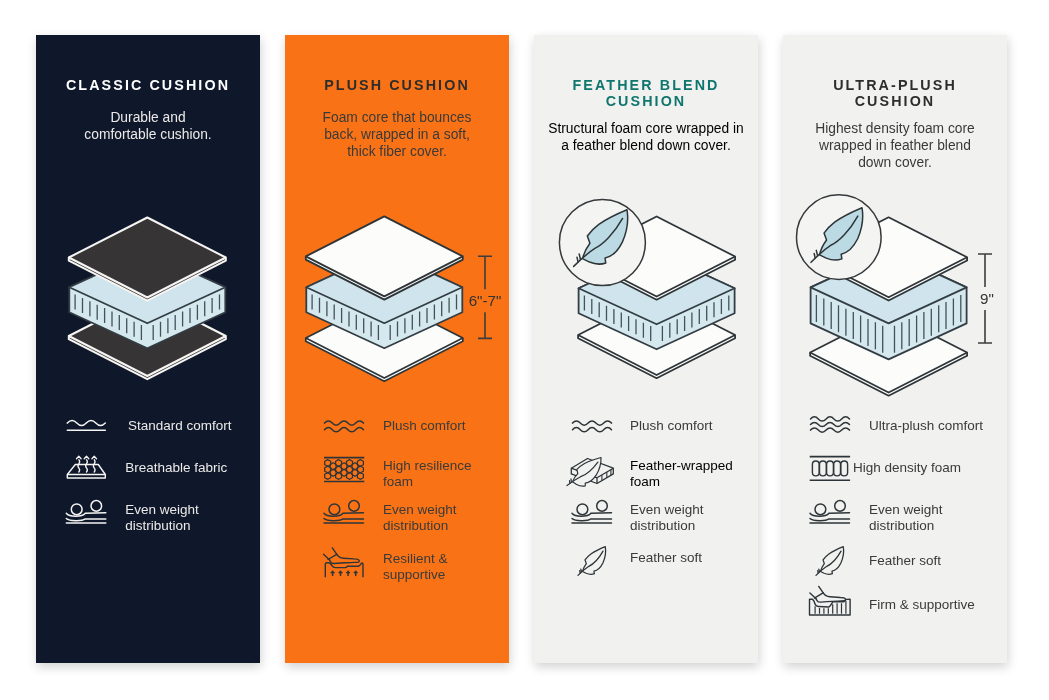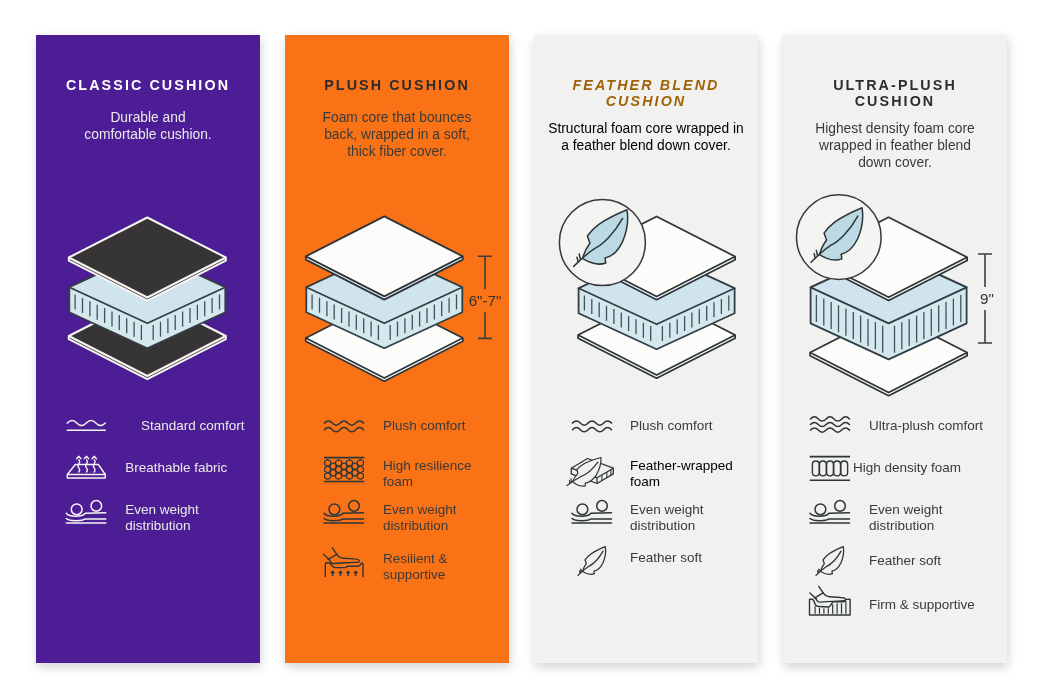--- a/index.html
+++ b/index.html
@@ -2,21 +2,21 @@
 <html><head><meta charset="utf-8"><style>
 html,body{margin:0;padding:0;width:1049px;height:700px;background:#ffffff;
 font-family:"Liberation Sans",sans-serif;overflow:hidden;}
 .card{position:absolute;top:35px;width:224px;height:628px;box-shadow:1px 4px 10px rgba(0,0,0,0.18);}
 .title{position:absolute;top:41.5px;left:0;width:100%;text-align:center;
 font-weight:bold;font-size:14.3px;letter-spacing:2.1px;line-height:16px;}
 .sub{position:absolute;left:0;width:100%;text-align:center;font-size:13.8px;line-height:17px;}
 .feat{position:absolute;font-size:13.5px;line-height:15.8px;}
 svg{position:absolute;top:0;left:0;}
 </style></head><body>
-<div class="card" style="left:36px;background:#4c1d95;">
+<div class="card" style="left:36px;background:#0f172a;">
 <div class="title" style="color:#ffffff;">CLASSIC CUSHION</div>
 <div class="sub" style="top:74px;color:#eceae8;">Durable and<br>comfortable cushion.</div>
 <svg width="224" height="628" viewBox="0 0 224 628">
       <path d="M 32.8,301.0 L 111.3,261.0 L 189.8,301.0 L 189.8,304.2 L 111.3,344.2 L 32.8,304.2 Z" fill="#373435" stroke="#f6f5f3" stroke-width="2.0" stroke-linejoin="round"></path>
       <path d="M 32.8,301.0 L 111.3,341.0 L 189.8,301.0" fill="none" stroke="#f6f5f3" stroke-width="2.0" stroke-linejoin="round"></path>
       <path d="M 33.3,252.3 L 111.3,216.3 L 189.3,252.3 L 189.3,277.3 L 111.3,313.3 L 33.3,277.3 Z" fill="#d5e8ee" stroke="#333d44" stroke-width="1.8" stroke-linejoin="round"></path>
       <path d="M 33.3,252.3 L 111.3,216.3 L 189.3,252.3 L 111.3,288.3 Z" fill="#cfe4ec" stroke="#333d44" stroke-width="1.8" stroke-linejoin="round"></path>
       <path d="M 39.1,259.5 v 15.0 M 183.5,259.5 v 15.0 M 46.5,262.9 v 15.0 M 176.1,262.9 v 15.0 M 53.9,266.3 v 15.0 M 168.7,266.3 v 15.0 M 61.2,269.7 v 15.0 M 161.4,269.7 v 15.0 M 68.6,273.1 v 15.0 M 154.0,273.1 v 15.0 M 76.0,276.5 v 15.0 M 146.6,276.5 v 15.0 M 83.3,279.9 v 15.0 M 139.2,279.9 v 15.0 M 90.7,283.3 v 15.0 M 131.9,283.3 v 15.0 M 98.1,286.7 v 15.0 M 124.5,286.7 v 15.0 M 105.4,290.1 v 15.0 M 117.2,290.1 v 15.0" stroke="#41525c" stroke-width="1.3" fill="none"></path>
       <path d="M 32.8,222.5 L 111.3,182.5 L 189.8,222.5 L 189.8,225.7 L 111.3,265.7 L 32.8,225.7 Z" fill="#373435" stroke="#f6f5f3" stroke-width="2.0" stroke-linejoin="round"></path>
       <path d="M 32.8,222.5 L 111.3,262.5 L 189.8,222.5" fill="none" stroke="#f6f5f3" stroke-width="2.0" stroke-linejoin="round"></path>
@@ -29,21 +29,21 @@
       <path d="M 50.5,437.0 c 1.1,-1.3 1.1,-2.8 0,-4.1 c -1.1,-1.3 -1.1,-2.8 0,-4.1 c 1.1,-1.3 1.1,-2.8 0,-4.1" stroke="#f6f5f3" stroke-width="1.3" fill="none" stroke-linecap="round"></path>
       <path d="M 48.2,423.7 L 50.5,421.2 L 52.8,423.7" stroke="#f6f5f3" stroke-width="1.3" fill="none" stroke-linecap="round" stroke-linejoin="round"></path>
       <path d="M 58.2,437.0 c 1.1,-1.3 1.1,-2.8 0,-4.1 c -1.1,-1.3 -1.1,-2.8 0,-4.1 c 1.1,-1.3 1.1,-2.8 0,-4.1" stroke="#f6f5f3" stroke-width="1.3" fill="none" stroke-linecap="round"></path>
       <path d="M 55.9,423.7 L 58.2,421.2 L 60.5,423.7" stroke="#f6f5f3" stroke-width="1.3" fill="none" stroke-linecap="round" stroke-linejoin="round"></path>
       <circle cx="40.7" cy="474.3" r="5.4" fill="none" stroke="#f6f5f3" stroke-width="1.5"></circle>
       <circle cx="60.3" cy="470.9" r="5.3" fill="none" stroke="#f6f5f3" stroke-width="1.5"></circle>
       <path d="M 30.3,478.3 C 33.3,482.1 45.8,482.3 49.3,478.2 L 69.8,477.8" stroke="#f6f5f3" stroke-width="1.5" fill="none" stroke-linecap="round"></path>
       <path d="M 30.3,483.5 C 33.3,486.3 45.8,486.5 49.3,483.9 L 69.8,483.9" stroke="#f6f5f3" stroke-width="1.5" fill="none" stroke-linecap="round"></path>
       <path d="M 30.3,488.0 L 69.8,488.0" stroke="#f6f5f3" stroke-width="1.5" fill="none" stroke-linecap="round"></path>
     </svg>
-<div class="feat" style="left:105px;top:382.6px;color:#eceae8;">Standard comfort</div>
+<div class="feat" style="left:92px;top:382.6px;color:#eceae8;">Standard comfort</div>
 <div class="feat" style="left:89.3px;top:425.1px;color:#eceae8;">Breathable fabric</div>
 <div class="feat" style="left:89.3px;top:467.3px;color:#eceae8;">Even weight<br>distribution</div>
 </div>
 <div class="card" style="left:285px;background:#f97316;">
 <div class="title" style="color:#2d2d2d;">PLUSH CUSHION</div>
 <div class="sub" style="top:74px;color:#3a3a3a;">Foam core that bounces<br>back, wrapped in a soft,<br>thick fiber cover.</div>
 <svg width="224" height="628" viewBox="0 0 224 628">
       <path d="M 20.8,303.0 L 99.3,263.0 L 177.8,303.0 L 177.8,306.2 L 99.3,346.2 L 20.8,306.2 Z" fill="#fcfcfb" stroke="#2e3538" stroke-width="1.8" stroke-linejoin="round"></path>
       <path d="M 20.8,303.0 L 99.3,343.0 L 177.8,303.0" fill="none" stroke="#2e3538" stroke-width="1.8" stroke-linejoin="round"></path>
       <path d="M 21.3,252.2 L 99.3,216.2 L 177.3,252.2 L 177.3,277.2 L 99.3,313.2 L 21.3,277.2 Z" fill="#d5e8ee" stroke="#333d44" stroke-width="1.8" stroke-linejoin="round"></path>
@@ -94,21 +94,21 @@
       <path d="M 61.2,537.9 L 63.1,535.7 L 65.0,537.9 Z" fill="#2e3538" stroke="#2e3538" stroke-width="0.8" stroke-linejoin="round"></path>
       <path d="M 70.7,541.1 V 537.5" stroke="#2e3538" stroke-width="1.5" fill="none"></path>
       <path d="M 68.8,537.9 L 70.7,535.7 L 72.6,537.9 Z" fill="#2e3538" stroke="#2e3538" stroke-width="0.8" stroke-linejoin="round"></path>
     </svg>
 <div class="feat" style="left:98px;top:383.0px;color:#3a3a3a;">Plush comfort</div>
 <div class="feat" style="left:98px;top:422.8px;color:#3a3a3a;">High resilience<br>foam</div>
 <div class="feat" style="left:98px;top:467.3px;color:#3a3a3a;">Even weight<br>distribution</div>
 <div class="feat" style="left:98px;top:516.0px;color:#3a3a3a;">Resilient &amp;<br>supportive</div>
 </div>
 <div class="card" style="left:534px;background:#f1f1f0;">
-<div class="title" style="color:#a16207;font-style:italic;">FEATHER BLEND<br>CUSHION</div>
+<div class="title" style="color:#0f766e;">FEATHER BLEND<br>CUSHION</div>
 <div class="sub" style="top:85px;color:#000000;">Structural foam core wrapped in<br>a feather blend down cover.</div>
 <svg width="224" height="628" viewBox="0 0 224 628">
       <path d="M 44.1,300.0 L 122.6,260.0 L 201.1,300.0 L 201.1,303.2 L 122.6,343.2 L 44.1,303.2 Z" fill="#fcfcfb" stroke="#2e3538" stroke-width="1.8" stroke-linejoin="round"></path>
       <path d="M 44.1,300.0 L 122.6,340.0 L 201.1,300.0" fill="none" stroke="#2e3538" stroke-width="1.8" stroke-linejoin="round"></path>
       <path d="M 44.6,253.3 L 122.6,217.3 L 200.6,253.3 L 200.6,278.3 L 122.6,314.3 L 44.6,278.3 Z" fill="#d5e8ee" stroke="#333d44" stroke-width="1.8" stroke-linejoin="round"></path>
       <path d="M 44.6,253.3 L 122.6,217.3 L 200.6,253.3 L 122.6,289.3 Z" fill="#cfe4ec" stroke="#333d44" stroke-width="1.8" stroke-linejoin="round"></path>
       <path d="M 50.4,260.5 v 15.0 M 194.8,260.5 v 15.0 M 57.8,263.9 v 15.0 M 187.4,263.9 v 15.0 M 65.2,267.3 v 15.0 M 180.0,267.3 v 15.0 M 72.5,270.7 v 15.0 M 172.7,270.7 v 15.0 M 79.9,274.1 v 15.0 M 165.3,274.1 v 15.0 M 87.3,277.5 v 15.0 M 157.9,277.5 v 15.0 M 94.6,280.9 v 15.0 M 150.6,280.9 v 15.0 M 102.0,284.3 v 15.0 M 143.2,284.3 v 15.0 M 109.4,287.7 v 15.0 M 135.8,287.7 v 15.0 M 116.7,291.1 v 15.0 M 128.4,291.1 v 15.0" stroke="#41525c" stroke-width="1.3" fill="none"></path>
       <path d="M 44.1,221.5 L 122.6,181.5 L 201.1,221.5 L 201.1,224.7 L 122.6,264.7 L 44.1,224.7 Z" fill="#fcfcfb" stroke="#2e3538" stroke-width="1.8" stroke-linejoin="round"></path>
       <path d="M 44.1,221.5 L 122.6,261.5 L 201.1,221.5" fill="none" stroke="#2e3538" stroke-width="1.8" stroke-linejoin="round"></path>
       <circle cx="68.4" cy="207.5" r="43" fill="#f4f4f3" stroke="#35393b" stroke-width="1.5"></circle>

